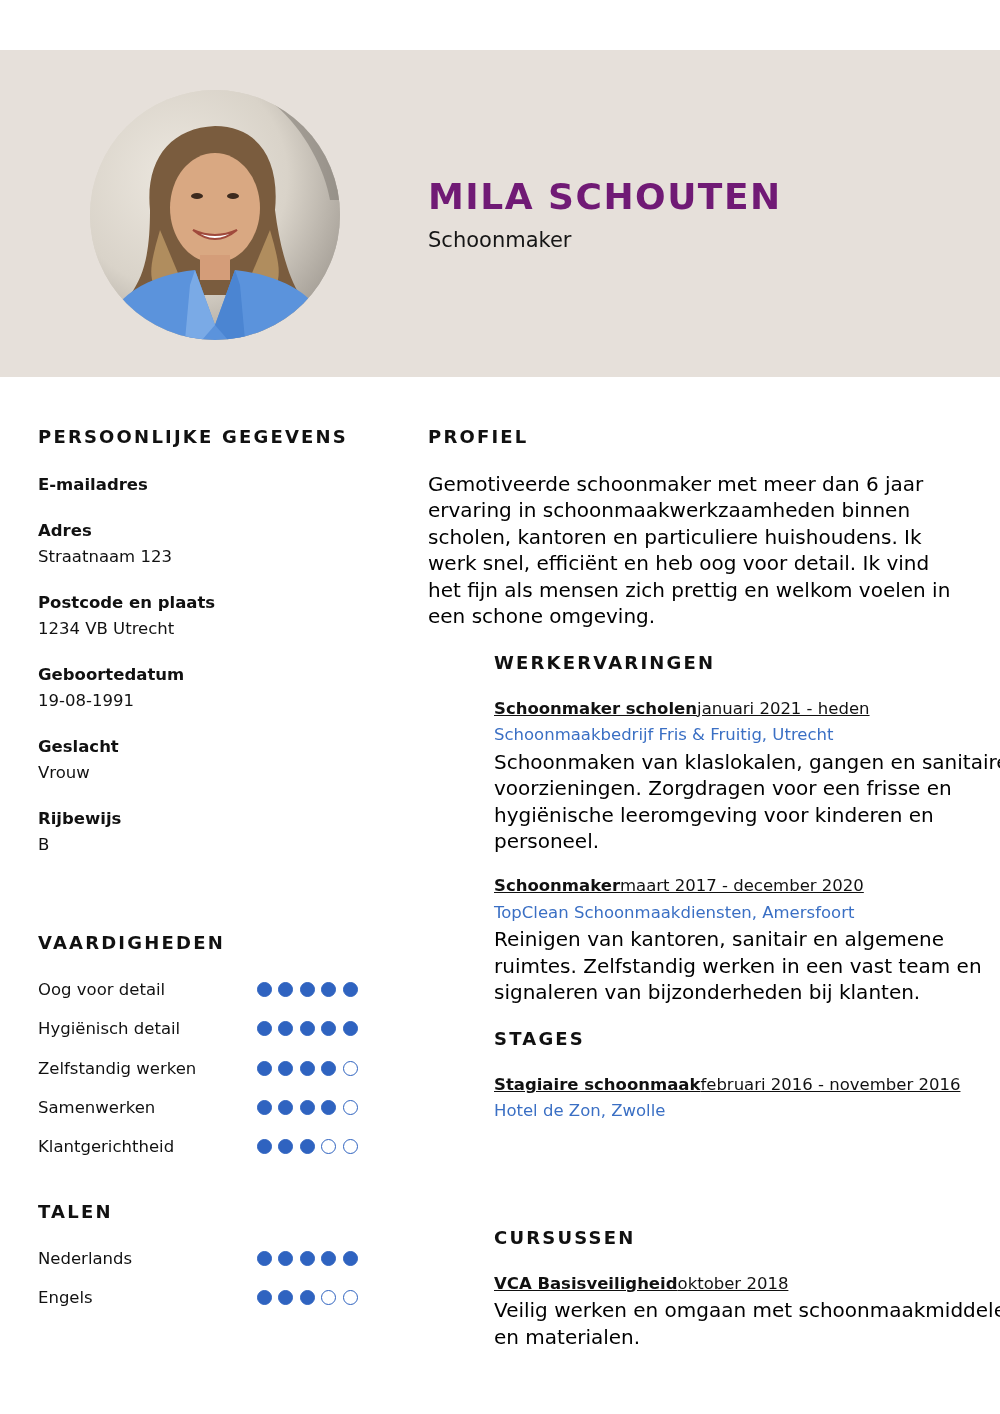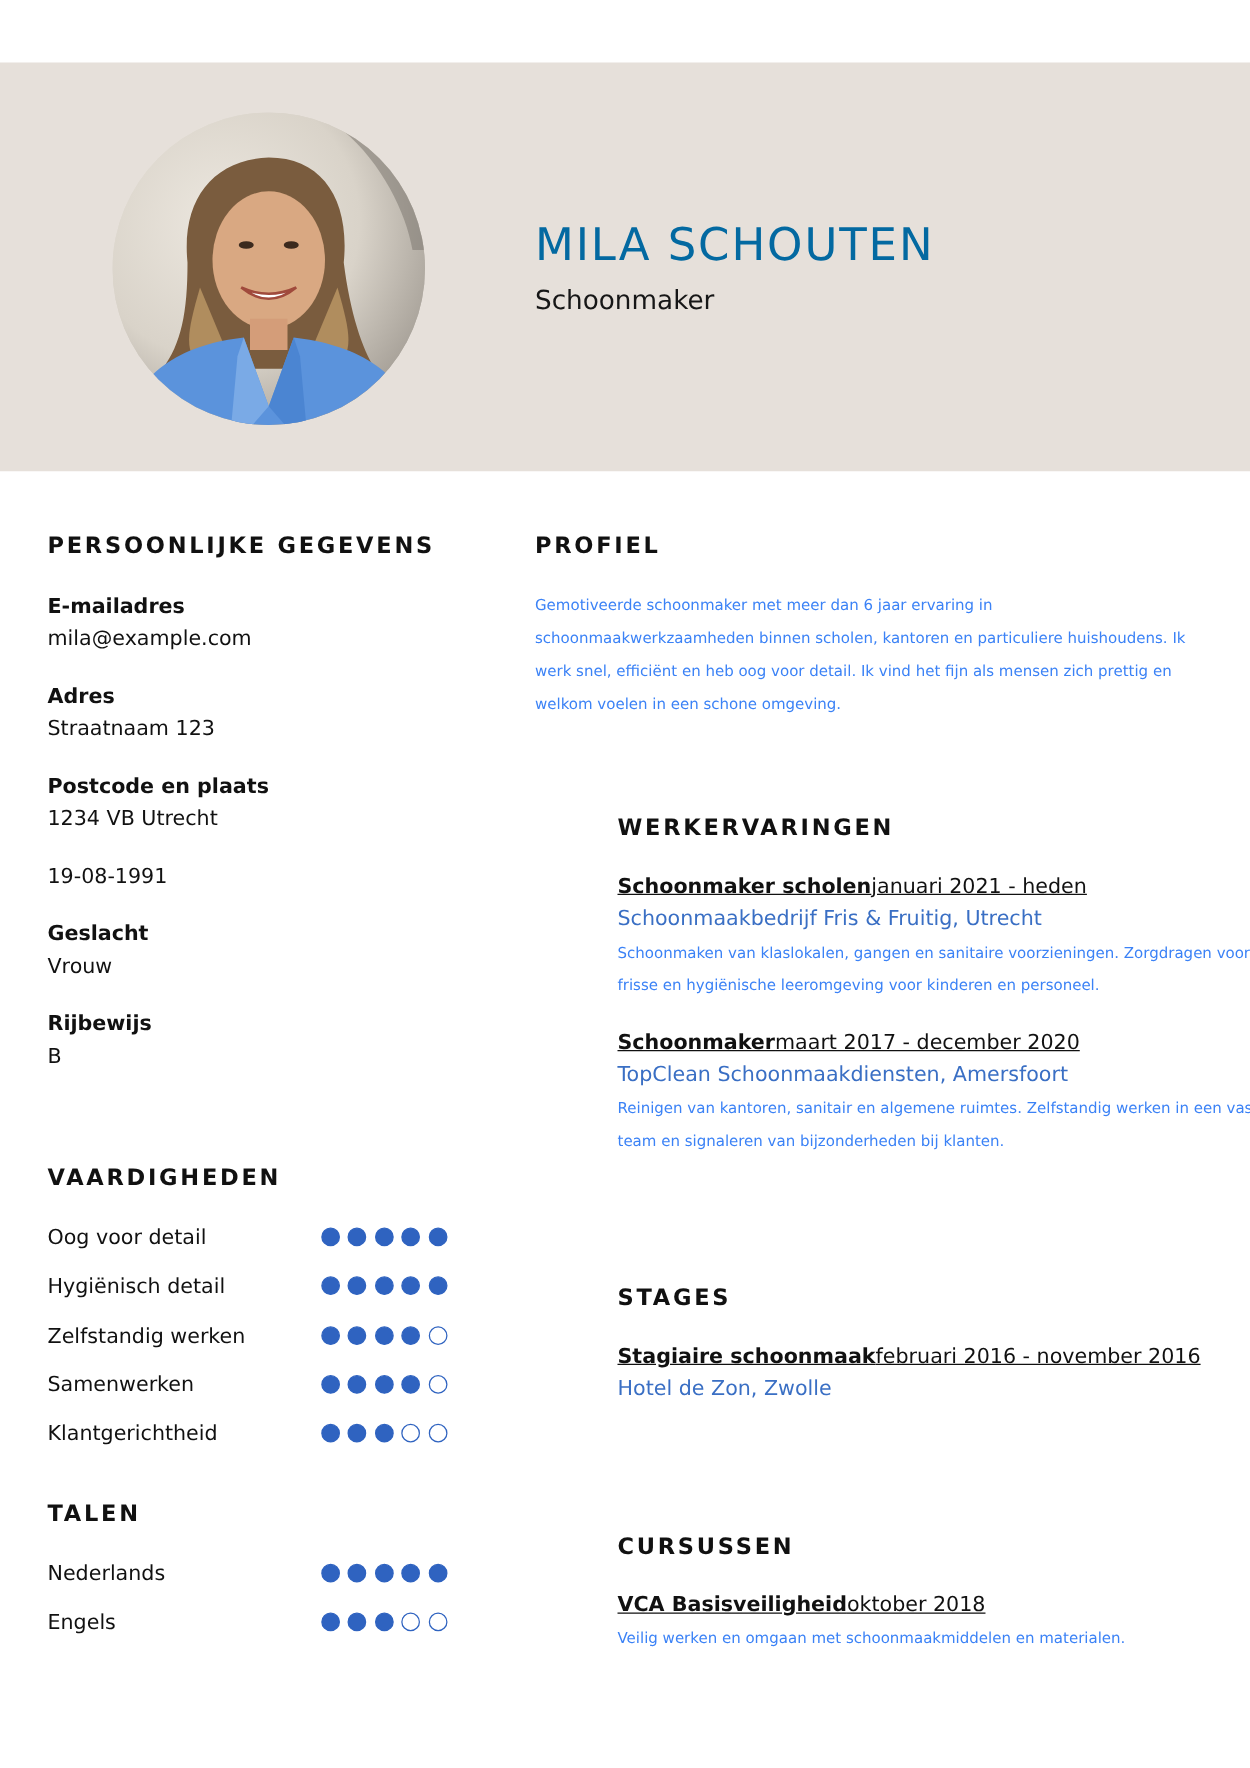--- a/index.html
+++ b/index.html
@@ -12,21 +12,21 @@
   }
   .photo {
     position: absolute; left: 90px; top: 90px; width: 250px; height: 250px;
     border-radius: 50%; overflow: hidden;
     background: radial-gradient(circle at 30% 30%, #e9e4dc 0%, #d8d2c8 45%, #b9b3aa 75%, #8f8a84 100%);
   }
   .photo svg { width: 100%; height: 100%; display: block; }
 
   .name {
     position: absolute; left: 428px; top: 176px;
-    font-size: 36px; font-weight: normal; letter-spacing: 1.5px; color: #0369a1;
+    font-size: 36px; font-weight: bold; letter-spacing: 1.5px; color: #701a75;
     white-space: nowrap;
   }
   .jobtitle {
     position: absolute; left: 428px; top: 228px;
     font-size: 21px; color: #161616; white-space: nowrap;
   }
 
   .left-col { position: absolute; left: 38px; top: 424px; width: 320px; }
   .right-col { position: absolute; left: 428px; top: 424px; width: 534px; }
 
@@ -46,21 +46,21 @@
   .skills-section { position: absolute; left: 38px; top: 930px; width: 320px; }
   .langs-section { position: absolute; left: 38px; top: 1199px; width: 320px; }
 
   .rating-list { margin-top: 14px; }
   .rating-row { display: flex; align-items: center; justify-content: space-between; height: 39.3px; gap: 27px; }
   .rating-label { font-size: 16.5px; white-space: nowrap; }
   .dots { display: flex; gap: 6.4px; width: 101px; }
   .dot { width: 15px; height: 15px; border-radius: 50%; border: 1.6px solid #2f63c0; background: #ffffff; }
   .dot.filled { background: #2f63c0; }
 
-  .paragraph { font-size: 12px; line-height: 26.4px; color: #3b82f6; }
+  .paragraph { font-size: 20px; line-height: 26.4px; color: #000000; }
 
   .profile-text { margin-top: 21px; }
 
   .exp-section { position: absolute; left: 446px; width: 534px; margin-left: 48px; }
   .entry { margin-top: 20px; }
   .entry + .entry { margin-top: 19px; }
   .entry-head { display: flex; justify-content: flex-start; align-items: baseline; line-height: 26.4px; text-decoration: underline; }
   .entry-title { font-size: 16.5px; font-weight: bold; white-space: nowrap; }
   .entry-date { font-size: 16.5px; white-space: nowrap; }
   .entry-org { font-size: 16.5px; color: #3a6fc4; line-height: 26.4px; white-space: nowrap; }
@@ -96,31 +96,31 @@
 </div>
 
 <div class="name">MILA SCHOUTEN</div>
 <div class="jobtitle">Schoonmaker</div>
 
 <div class="left-col">
   <div class="section-title">PERSOONLIJKE GEGEVENS</div>
   <div class="pers-fields">
     <div class="field">
       <div class="field-label">E-mailadres</div>
-      <div class="field-value">mila@example.com</div>
     </div>
     <div class="field">
       <div class="field-label">Adres</div>
       <div class="field-value">Straatnaam 123</div>
     </div>
     <div class="field">
       <div class="field-label">Postcode en plaats</div>
       <div class="field-value">1234 VB Utrecht</div>
     </div>
     <div class="field">
+      <div class="field-label">Geboortedatum</div>
       <div class="field-value">19-08-1991</div>
     </div>
     <div class="field">
       <div class="field-label">Geslacht</div>
       <div class="field-value">Vrouw</div>
     </div>
     <div class="field">
       <div class="field-label">Rijbewijs</div>
       <div class="field-value">B</div>
     </div>

